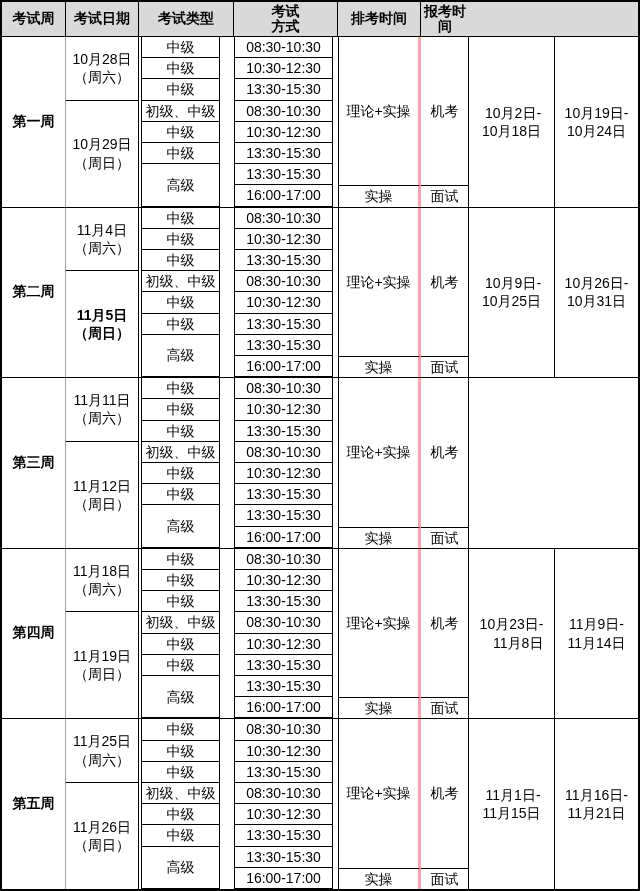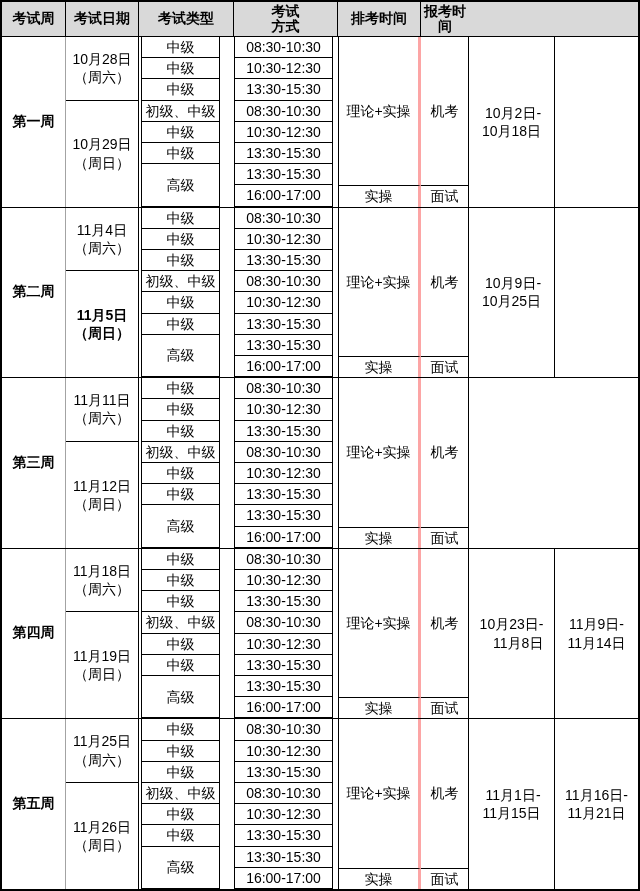--- a/index.html
+++ b/index.html
@@ -95,20 +95,22 @@
       <div class="cell c-time" style="grid-area: 5 / 4 / 6;"><div class="ibox">10:30-12:30</div></div>
       <div class="cell c-time" style="grid-area: 6 / 4 / 7;"><div class="ibox">13:30-15:30</div></div>
       <div class="cell c-time" style="grid-area: 7 / 4 / 8;"><div class="ibox">13:30-15:30</div></div>
       <div class="cell c-time" style="grid-area: 8 / 4 / 9;"><div class="ibox">16:00-17:00</div></div>
       <div class="cell c-type" style="grid-area: 1 / 5 / 8;">理论+实操</div>
       <div class="cell c-type split" style="grid-area: 8 / 5 / 9;">实操</div>
       <div class="cell c-method" style="grid-area: 1 / 6 / 8;">机考</div>
       <div class="cell c-method split" style="grid-area: 8 / 6 / 9;">面试</div>
       <div class="cell c-reg" style="grid-area: 1 / 7 / 9;">10月2日-
 10月18日</div>
+      <div class="cell c-sched" style="grid-area: 1 / 8 / 9;">10月19日-
+10月24日</div>
     </div>
     <div class="block">
       <div class="cell c-week" style="grid-area: 1 / 1 / 9;">第二周</div>
       <div class="cell c-date sat" style="grid-area: 1 / 2 / 4;">11月4日
 （周六）</div>
       <div class="cell c-date" style="grid-area: 4 / 2 / 9; font-weight: bold;">11月5日
 （周日）</div>
       <div class="cell c-level" style="grid-area: 1 / 3 / 2;"><div class="ibox">中级</div></div>
       <div class="cell c-level" style="grid-area: 2 / 3 / 3;"><div class="ibox">中级</div></div>
       <div class="cell c-level" style="grid-area: 3 / 3 / 4;"><div class="ibox">中级</div></div>
@@ -123,20 +125,22 @@
       <div class="cell c-time" style="grid-area: 5 / 4 / 6;"><div class="ibox">10:30-12:30</div></div>
       <div class="cell c-time" style="grid-area: 6 / 4 / 7;"><div class="ibox">13:30-15:30</div></div>
       <div class="cell c-time" style="grid-area: 7 / 4 / 8;"><div class="ibox">13:30-15:30</div></div>
       <div class="cell c-time" style="grid-area: 8 / 4 / 9;"><div class="ibox">16:00-17:00</div></div>
       <div class="cell c-type" style="grid-area: 1 / 5 / 8;">理论+实操</div>
       <div class="cell c-type split" style="grid-area: 8 / 5 / 9;">实操</div>
       <div class="cell c-method" style="grid-area: 1 / 6 / 8;">机考</div>
       <div class="cell c-method split" style="grid-area: 8 / 6 / 9;">面试</div>
       <div class="cell c-reg" style="grid-area: 1 / 7 / 9;">10月9日-
 10月25日</div>
+      <div class="cell c-sched" style="grid-area: 1 / 8 / 9;">10月26日-
+10月31日</div>
     </div>
     <div class="block">
       <div class="cell c-week" style="grid-area: 1 / 1 / 9;">第三周</div>
       <div class="cell c-date sat" style="grid-area: 1 / 2 / 4;">11月11日
 （周六）</div>
       <div class="cell c-date" style="grid-area: 4 / 2 / 9;">11月12日
 （周日）</div>
       <div class="cell c-level" style="grid-area: 1 / 3 / 2;"><div class="ibox">中级</div></div>
       <div class="cell c-level" style="grid-area: 2 / 3 / 3;"><div class="ibox">中级</div></div>
       <div class="cell c-level" style="grid-area: 3 / 3 / 4;"><div class="ibox">中级</div></div>

